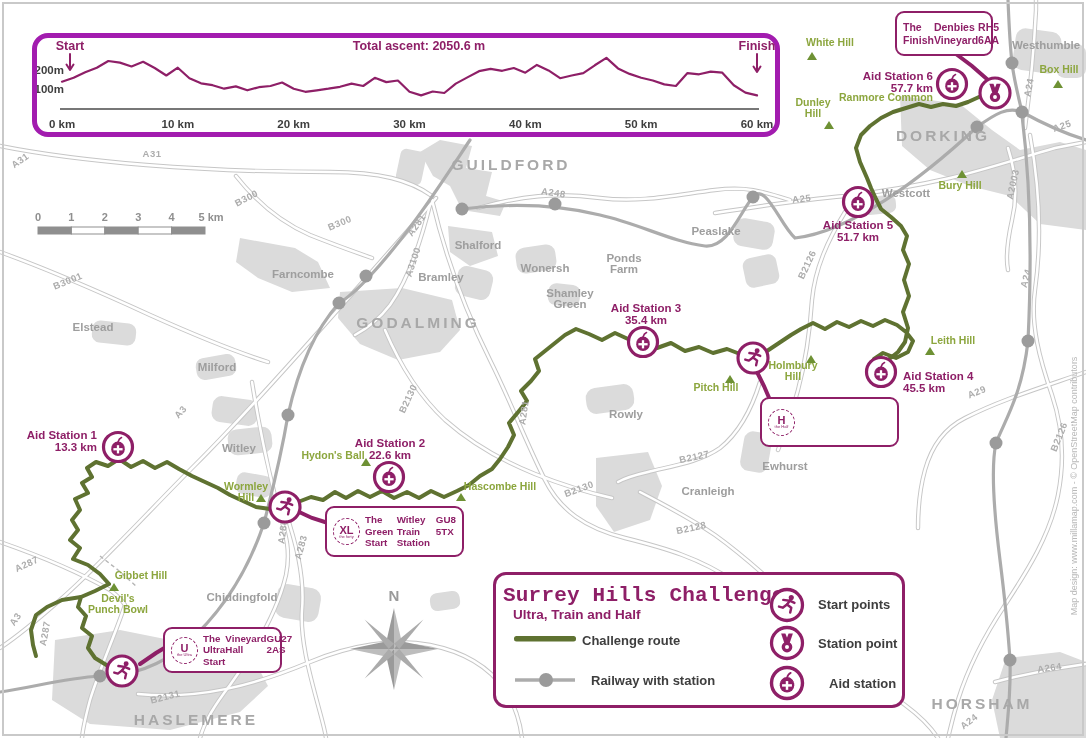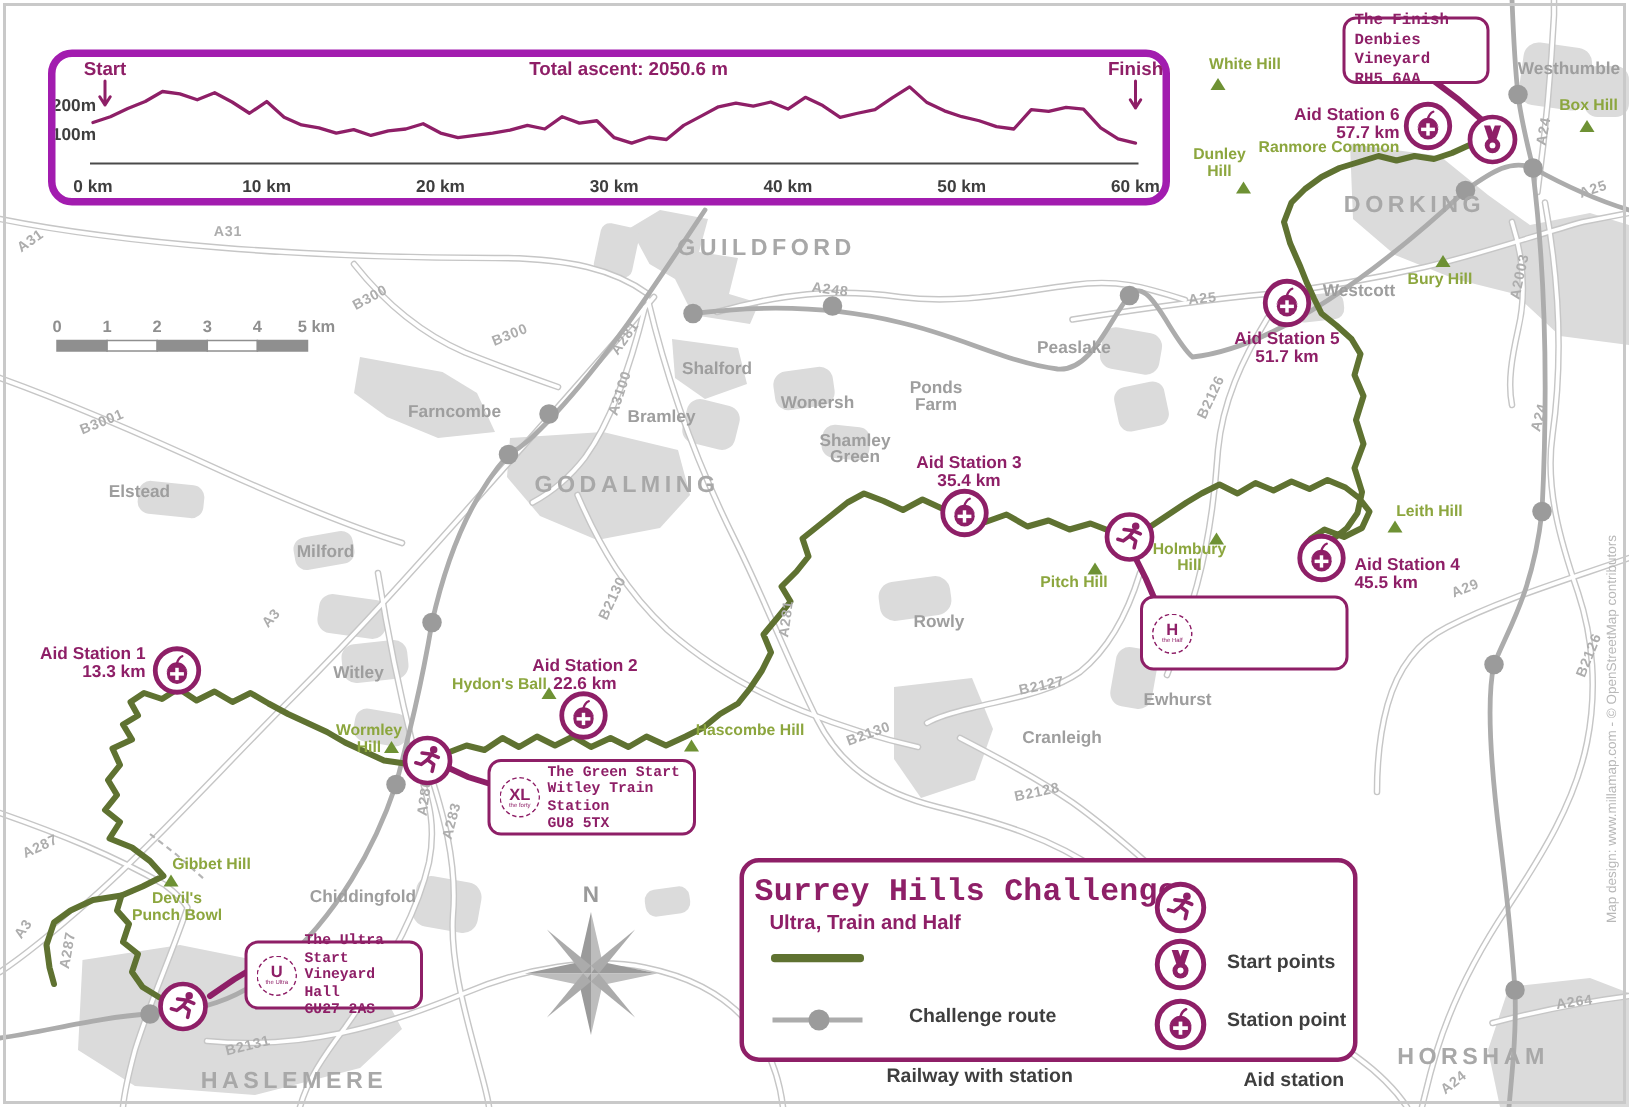--- a/index.html
+++ b/index.html
@@ -11,30 +11,30 @@
   #elev-panel{position:absolute;left:32px;top:33px;width:748px;height:104px;background:#fff;
     border:5px solid #a21caf;border-radius:16px;box-sizing:border-box;}
   #elev-svg{position:absolute;left:0;top:0;}
   
   .ebox{position:absolute;background:#fff;border:2.5px solid #8E1F67;border-radius:9px;
     box-sizing:border-box;display:flex;align-items:center;gap:5px;padding:3px 6px;z-index:6;}
   .ebox .badge{flex:0 0 auto;width:25px;height:25px;border:1.6px dashed #8E1F67;border-radius:50%;
     display:flex;flex-direction:column;align-items:center;justify-content:center;color:#8E1F67;}
   .ebox .badge b{font-size:11px;line-height:10px;}
   .ebox .badge i{font-style:normal;font-size:4px;line-height:4px;}
-  .elines{display:flex;flex-direction:column;color:#8E1F67;font-size:9.8px;line-height:11.5px;font-weight:600;font-family:Liberation Mono, monospace;}
+  .elines{display:flex;color:#8E1F67;font-size:9.8px;line-height:11.5px;font-weight:600;}
   .elines b{font-weight:800;}
   .ebox.finish .elines{font-weight:800;font-size:10.5px;line-height:13px;}
   
   #legend{position:absolute;left:493px;top:572px;width:412px;height:136px;background:#fff;
     border:3px solid #8E1F67;border-radius:13px;box-sizing:border-box;z-index:5;}
   #legend .abs{position:absolute;}
   .leg-title{color:#8E1F67;font-size:21px;font-weight:800;letter-spacing:.2px;}
   .leg-sub{color:#8E1F67;font-size:13.5px;font-weight:800;}
-  .leg-label{color:#3E3E3E;font-size:13px;font-weight:700;margin-top:36px;}
+  .leg-label{color:#3E3E3E;font-size:13px;font-weight:700;}
 </style>
 </head>
 <body>
 
 <div class="stage">
 
   <svg id="map" width="1086" height="738" viewBox="0 0 1086 738">
 
     <g fill="#dbdbdb" stroke="none">
       <path d="M440,140 L472,146 L466,168 L492,172 L486,196 L506,202 L500,216 L462,210 L450,186 L433,176 L420,152 Z"></path>
@@ -416,21 +416,21 @@
         <b>RH5 6AA</b>
       </span>
   </div>
 
   <div id="legend">
     <span class="abs leg-title" style="left:7px;top:9px;font-family:Liberation Mono, monospace;">Surrey Hills Challenge</span>
     <span class="abs leg-sub" style="left:17px;top:32px;">Ultra, Train and Half</span>
     <svg class="abs" style="left:17px;top:58px;" width="64" height="12">
         <rect x="1" y="3" width="62" height="5.5" rx="2.5" fill="#5F7231"></rect>
       </svg>
-    <span class="abs leg-label" style="left:110px;top:58px;text-align:center;">Challenge route</span>
+    <span class="abs leg-label" style="left:86px;top:58px;text-align:center;">Challenge route</span>
     <svg class="abs" style="left:17px;top:96px;" width="64" height="18">
         <line x1="2" y1="9" x2="62" y2="9" stroke="#acacac" stroke-width="3.4"></line>
         <circle cx="33" cy="9" r="7" fill="#9b9b9b"></circle>
       </svg>
     <span class="abs leg-label" style="left:95px;top:98px;text-align:center;">Railway with station</span>
     <svg class="abs" style="left:273px;top:12px;" width="36" height="36" id="leg-start">
         <g transform="translate(18,18)">
           <circle r="15.5" fill="#fff" stroke="#8E1F67" stroke-width="3.255"></circle>
           <g transform="scale(1.0689655172413792)" stroke="#8E1F67" stroke-width="2.3" fill="none" stroke-linecap="round" stroke-linejoin="round">
             <circle cx="4" cy="-7" r="2.4" fill="#8E1F67" stroke="none"></circle>

